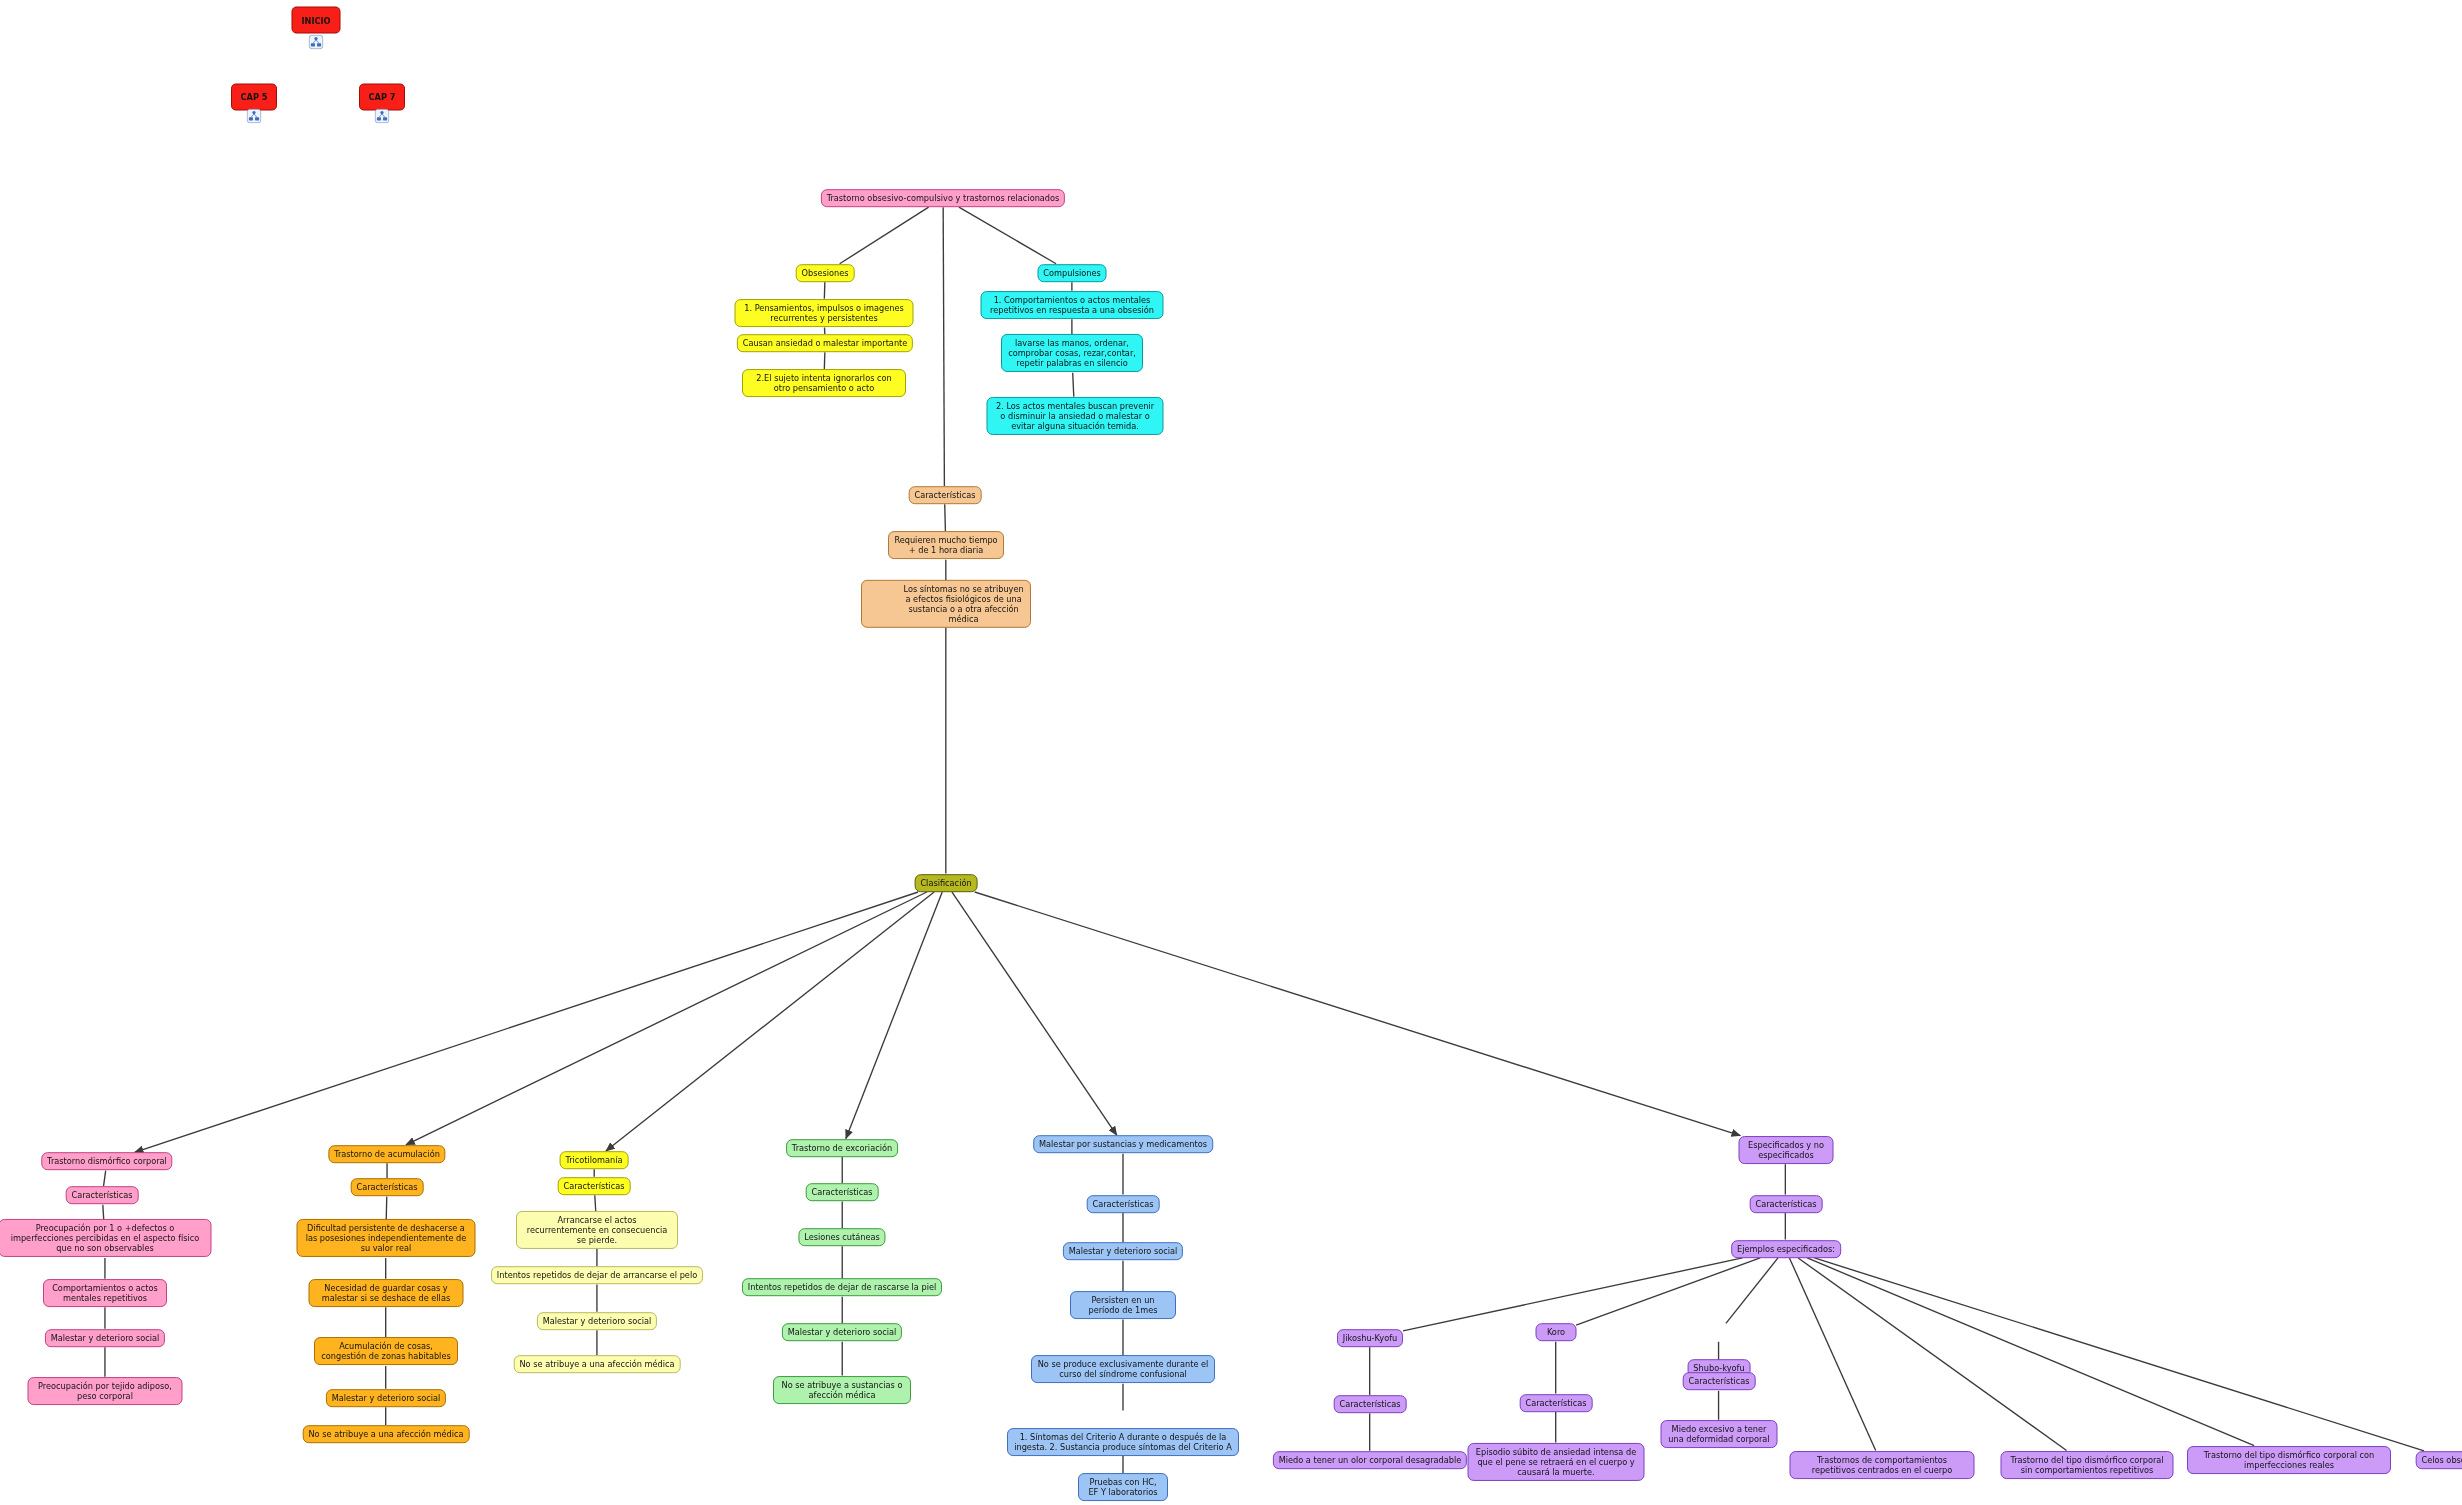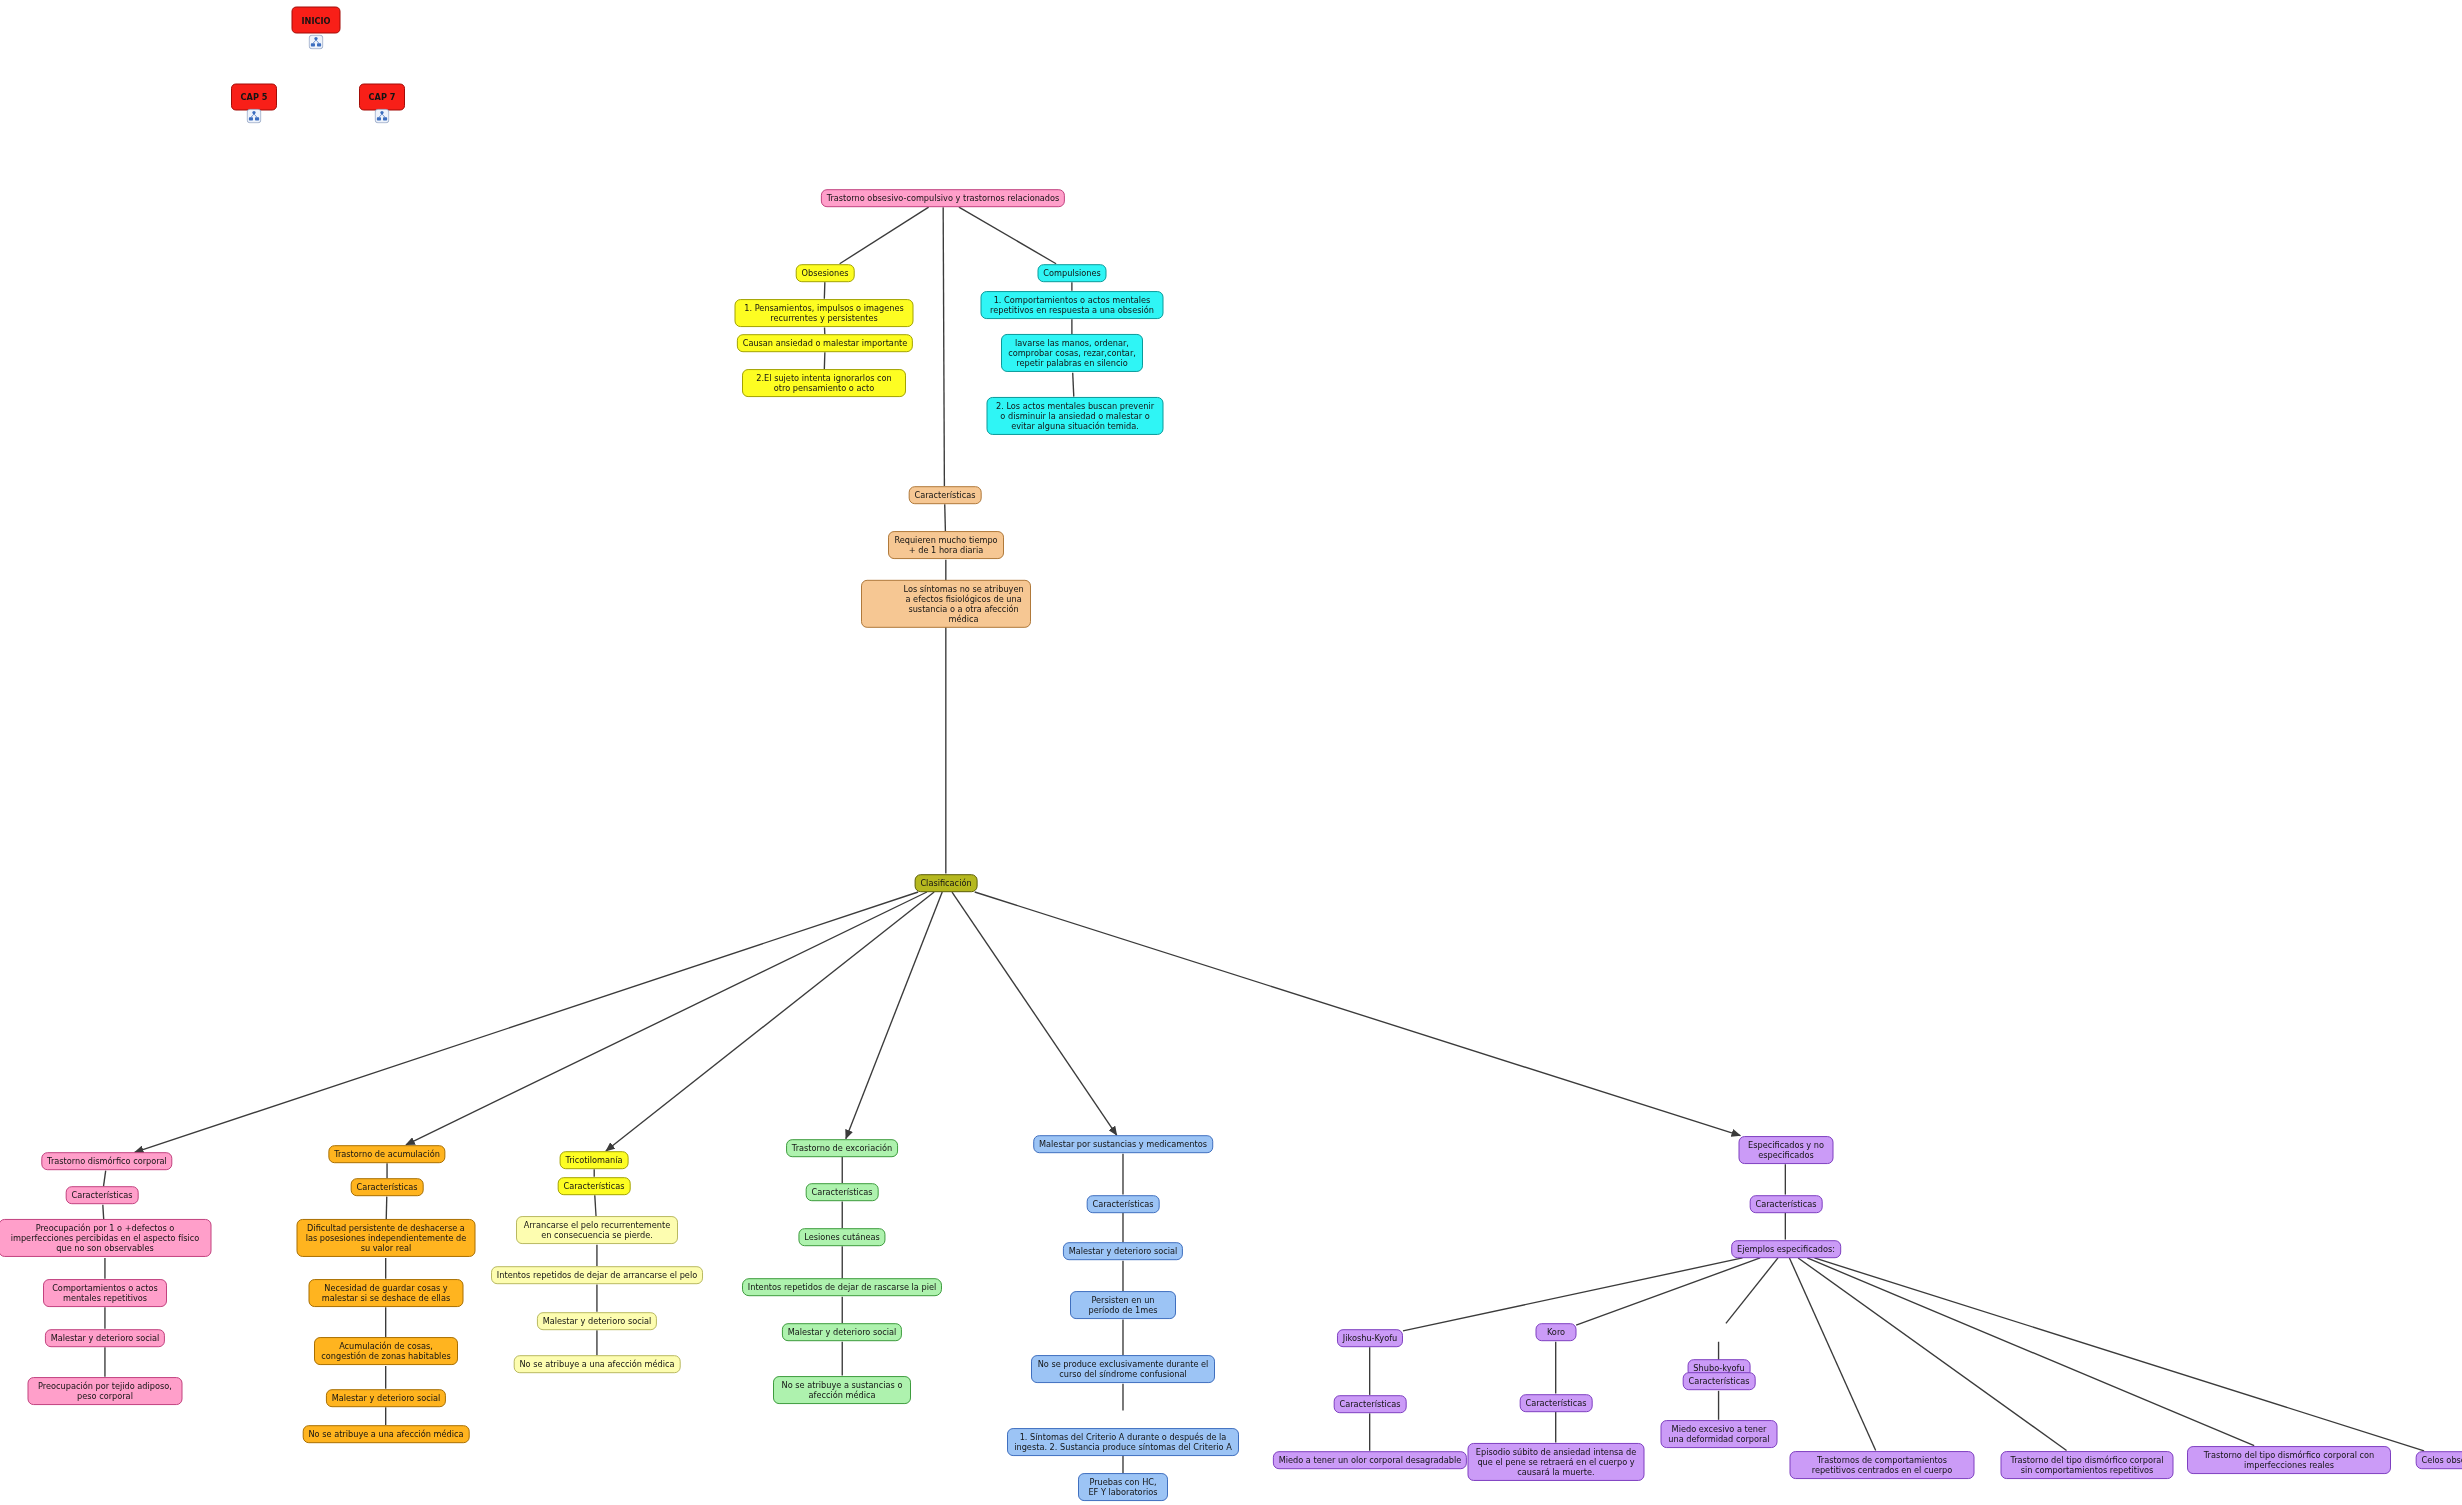--- a/index.html
+++ b/index.html
@@ -145,28 +145,28 @@
       <div class="node style-pink" style="left: 105px; top: 1391px; width: 155px;">Preocupación por tejido adiposo, peso corporal</div>
       <div class="node style-orange" style="left: 387px; top: 1154px; white-space: nowrap;">Trastorno de acumulación</div>
       <div class="node style-orange" style="left: 387px; top: 1187px; white-space: nowrap;">Características</div>
       <div class="node style-orange" style="left: 386px; top: 1238px; width: 179px;">Dificultad persistente de deshacerse a las posesiones independientemente de su valor real</div>
       <div class="node style-orange" style="left: 386px; top: 1293px; width: 155px;">Necesidad de guardar cosas y malestar si se deshace de ellas</div>
       <div class="node style-orange" style="left: 386px; top: 1351px; width: 144px;">Acumulación de cosas, congestión de zonas habitables</div>
       <div class="node style-orange" style="left: 386px; top: 1398px; white-space: nowrap;">Malestar y deterioro social</div>
       <div class="node style-orange" style="left: 386px; top: 1434px; white-space: nowrap;">No se atribuye a una afección médica</div>
       <div class="node style-yellow" style="left: 594px; top: 1160px; white-space: nowrap;">Tricotilomanía</div>
       <div class="node style-yellow" style="left: 594px; top: 1186px; white-space: nowrap;">Características</div>
-      <div class="node style-yellowpale" style="left: 597px; top: 1230px; width: 162px;">Arrancarse el pelo recurrentemente en consecuencia se pierde.</div>
+      <div class="node style-yellowpale" style="left: 597px; top: 1230px; width: 162px;">Arrancarse el actos recurrentemente en consecuencia se pierde.</div>
       <div class="node style-yellowpale" style="left: 597px; top: 1275px; white-space: nowrap;">Intentos repetidos de dejar de arrancarse el pelo</div>
       <div class="node style-yellowpale" style="left: 597px; top: 1321px; white-space: nowrap;">Malestar y deterioro social</div>
       <div class="node style-yellowpale" style="left: 597px; top: 1364px; white-space: nowrap;">No se atribuye a una afección médica</div>
       <div class="node style-green" style="left: 842px; top: 1148px; white-space: nowrap;">Trastorno de excoriación</div>
       <div class="node style-green" style="left: 842px; top: 1192px; white-space: nowrap;">Características</div>
       <div class="node style-green" style="left: 842px; top: 1237px; white-space: nowrap;">Lesiones cutáneas</div>
-      <div class="node style-green" style="left: 842px; top: 1287px; white-space: nowrap; border-radius: 7px;">Intentos repetidos de dejar de rascarse la piel</div>
+      <div class="node style-green" style="left: 842px; top: 1287px; white-space: nowrap;">Intentos repetidos de dejar de rascarse la piel</div>
       <div class="node style-green" style="left: 842px; top: 1332px; white-space: nowrap;">Malestar y deterioro social</div>
       <div class="node style-green" style="left: 842px; top: 1390px; width: 138px;">No se atribuye a sustancias o afección médica</div>
       <div class="node style-blue" style="left: 1123px; top: 1144px; white-space: nowrap;">Malestar por sustancias y medicamentos</div>
       <div class="node style-blue" style="left: 1123px; top: 1204px; white-space: nowrap;">Características</div>
       <div class="node style-blue" style="left: 1123px; top: 1251px; white-space: nowrap;">Malestar y deterioro social</div>
       <div class="node style-blue" style="left: 1123px; top: 1305px; width: 106px;">Persisten en un período de 1mes</div>
       <div class="node style-blue" style="left: 1123px; top: 1369px; width: 184px;">No se produce exclusivamente durante el curso del síndrome confusional</div>
       <div class="node style-blue" style="left: 1123px; top: 1430px; width: 232px; margin-top: 12px;">1. Síntomas del Criterio A durante o después de la ingesta. 2. Sustancia produce síntomas del Criterio A</div>
       <div class="node style-blue" style="left: 1123px; top: 1487px; width: 90px;">Pruebas con HC, EF Y laboratorios</div>
       <div class="node style-purple" style="left: 1786px; top: 1150px; width: 95px;">Especificados y no especificados</div>

